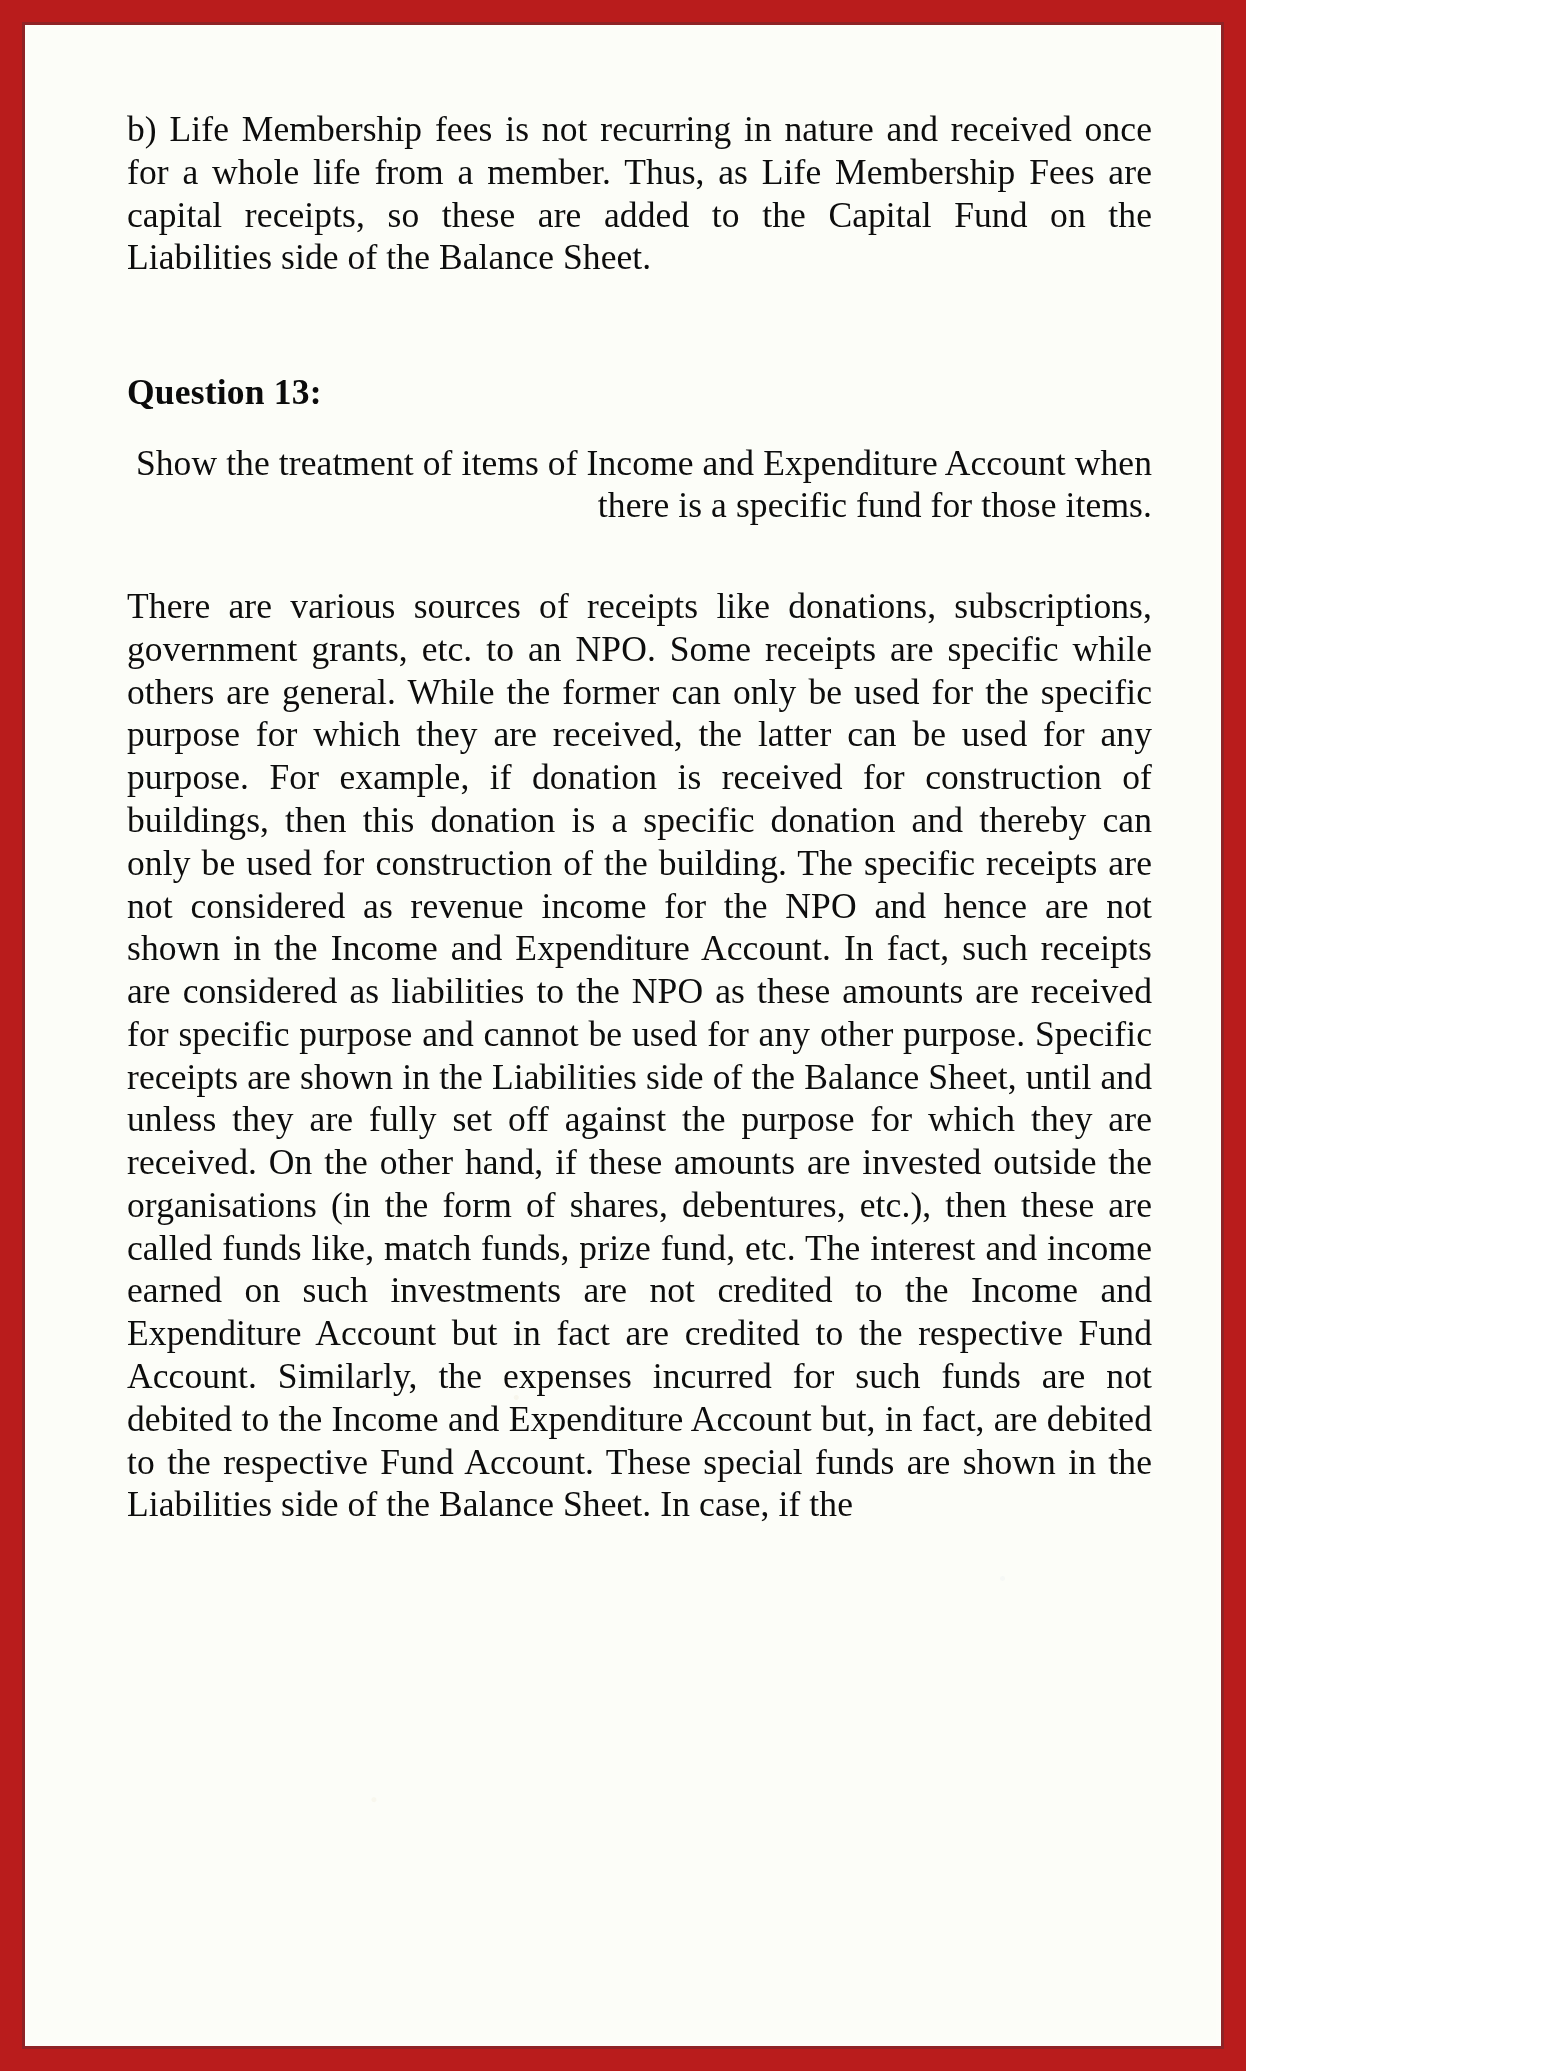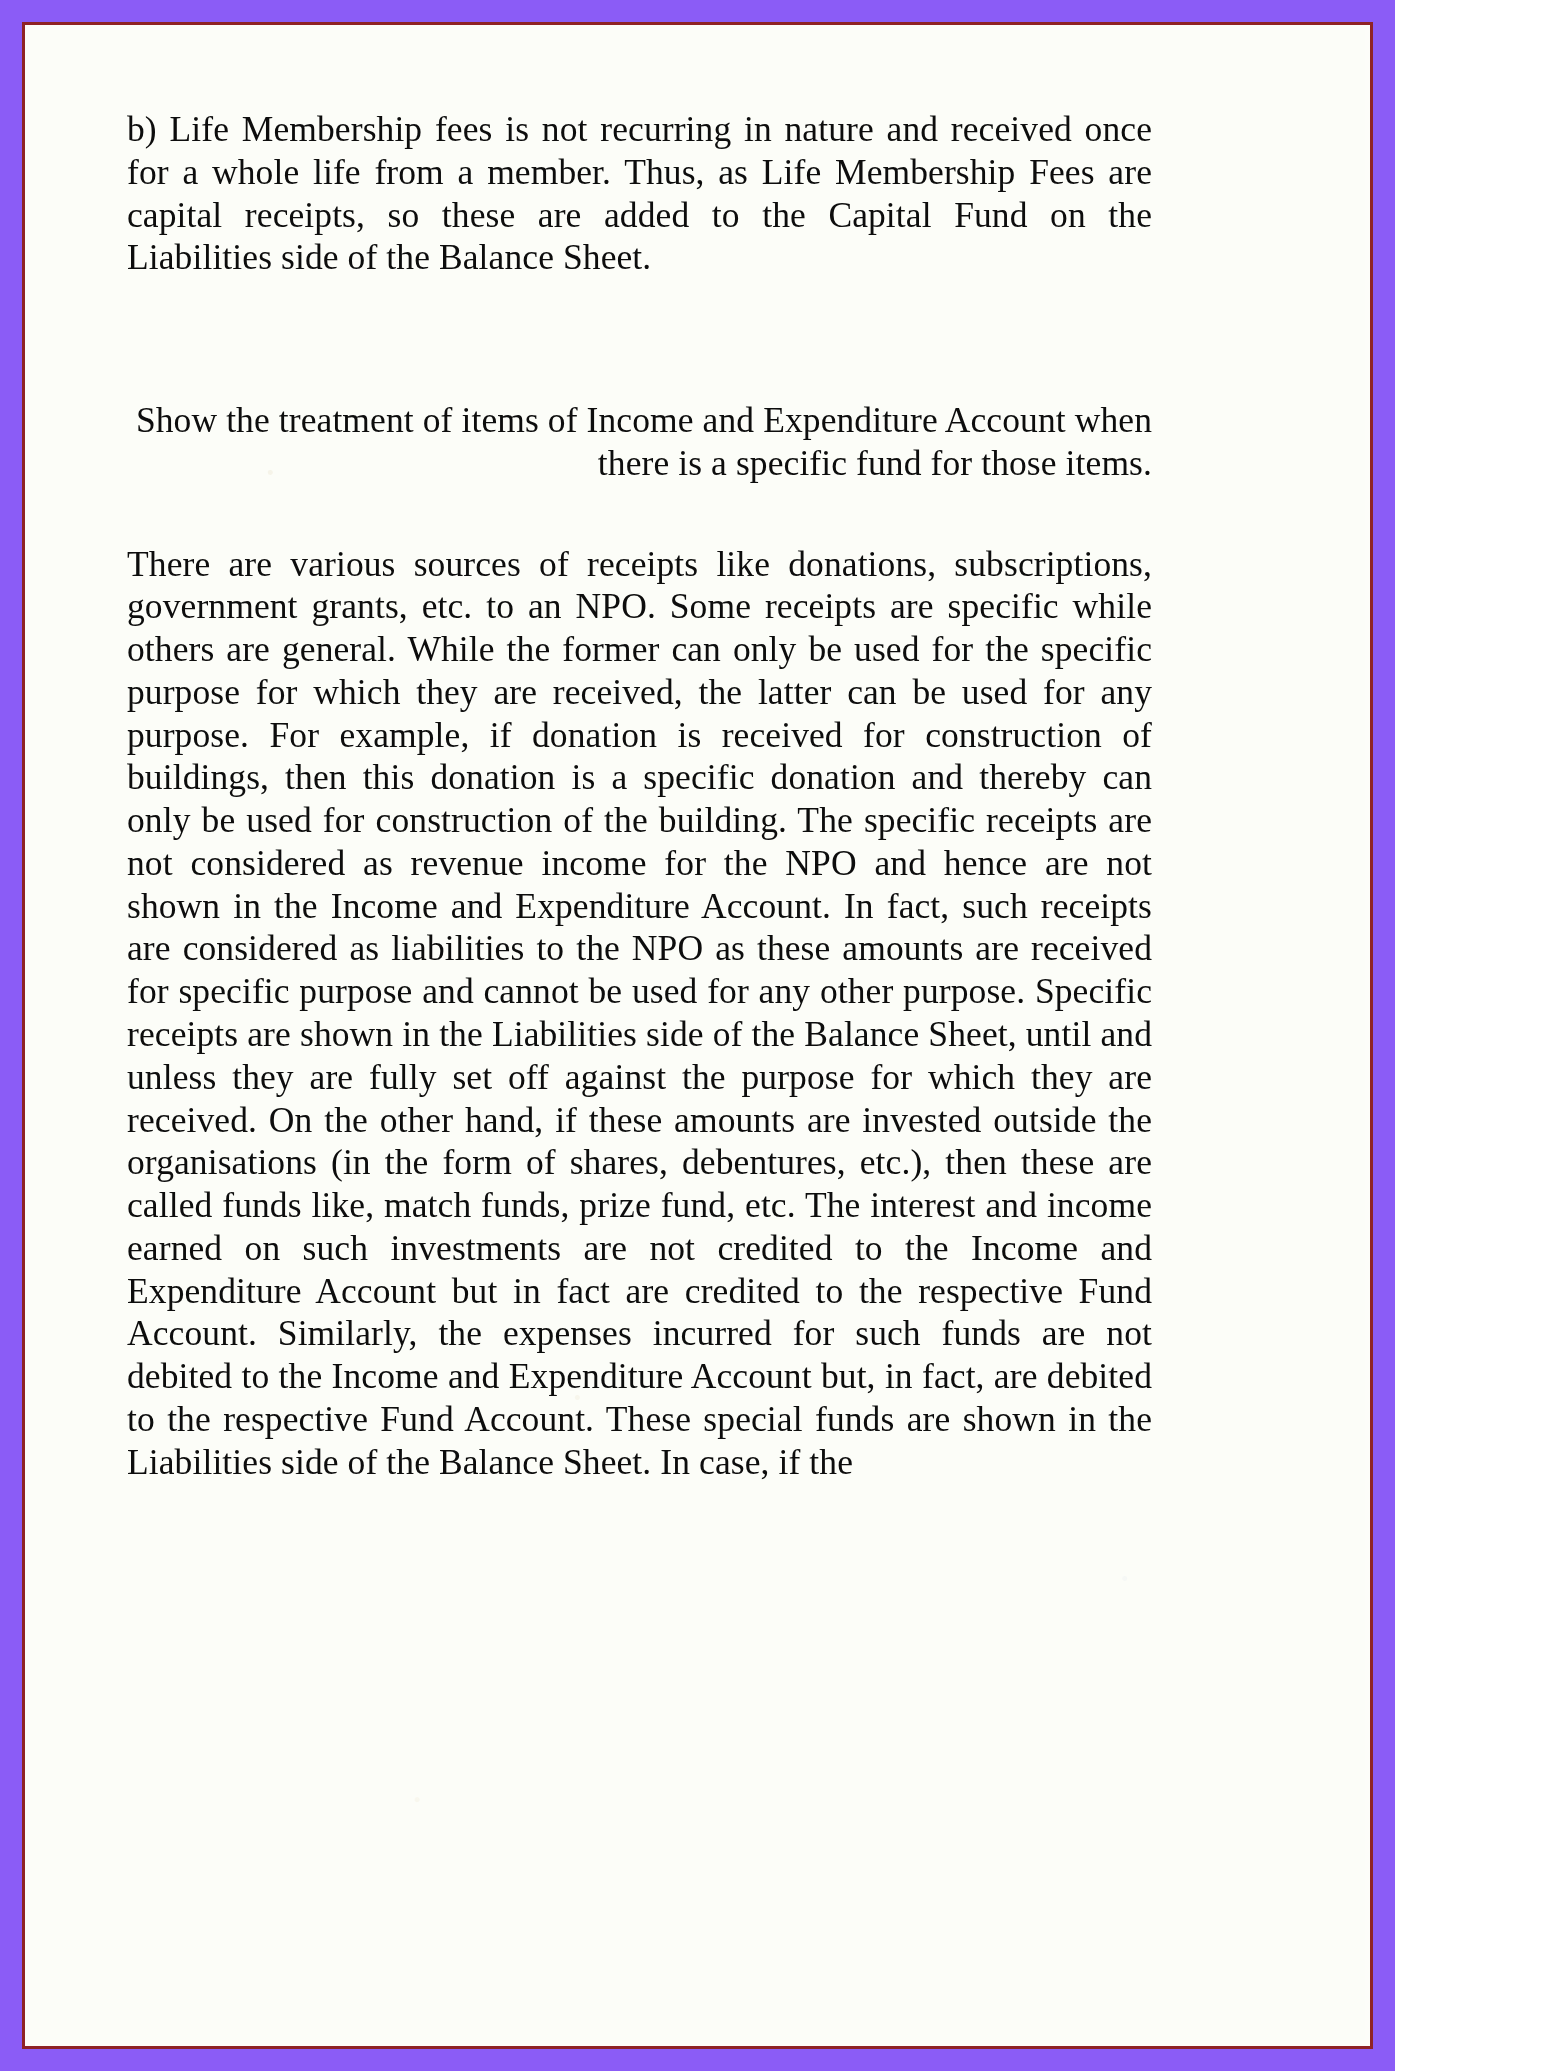--- a/index.html
+++ b/index.html
@@ -12,24 +12,24 @@
     background: #ffffff;
     font-family: "Liberation Serif", "DejaVu Serif", serif;
     overflow: hidden;
   }
 
   
   .page-frame {
     position: absolute;
     left: 0;
     top: 0;
-    width: 1395px;
+    width: 1246px;
     height: 2071px;
     box-sizing: border-box;
-    background: #8b5cf6;
+    background: #b91c1c;
     padding: 10px;
   }
   .frame-inner-rule {
     position: absolute;
     left: 22px;
     top: 22px;
     right: 22px;
     bottom: 22px;
     box-sizing: border-box;
     border: 3px solid #8f2326;
@@ -101,20 +101,21 @@
   <div class="frame-inner-rule"></div>
   <div class="paper">
     <div class="speckle"></div>
 
     <div class="content">
 
       <p class="body-text">b) Life Membership fees is not recurring in nature and received once for a whole life from a member. Thus, as Life Membership Fees are capital receipts, so these are added to the Capital Fund on the Liabilities side of the Balance Sheet.</p>
 
       <div class="gap-intro-question"></div>
 
+      <h2 class="heading">Question 13:</h2>
 
       <div class="gap-question-body"></div>
 
       <p class="body-text nojust">Show the treatment of items of Income and Expenditure Account when there is a specific fund for those items.</p>
 
       <div class="gap-body-answer"></div>
 
 
       <div class="gap-answer-para"></div>
 

